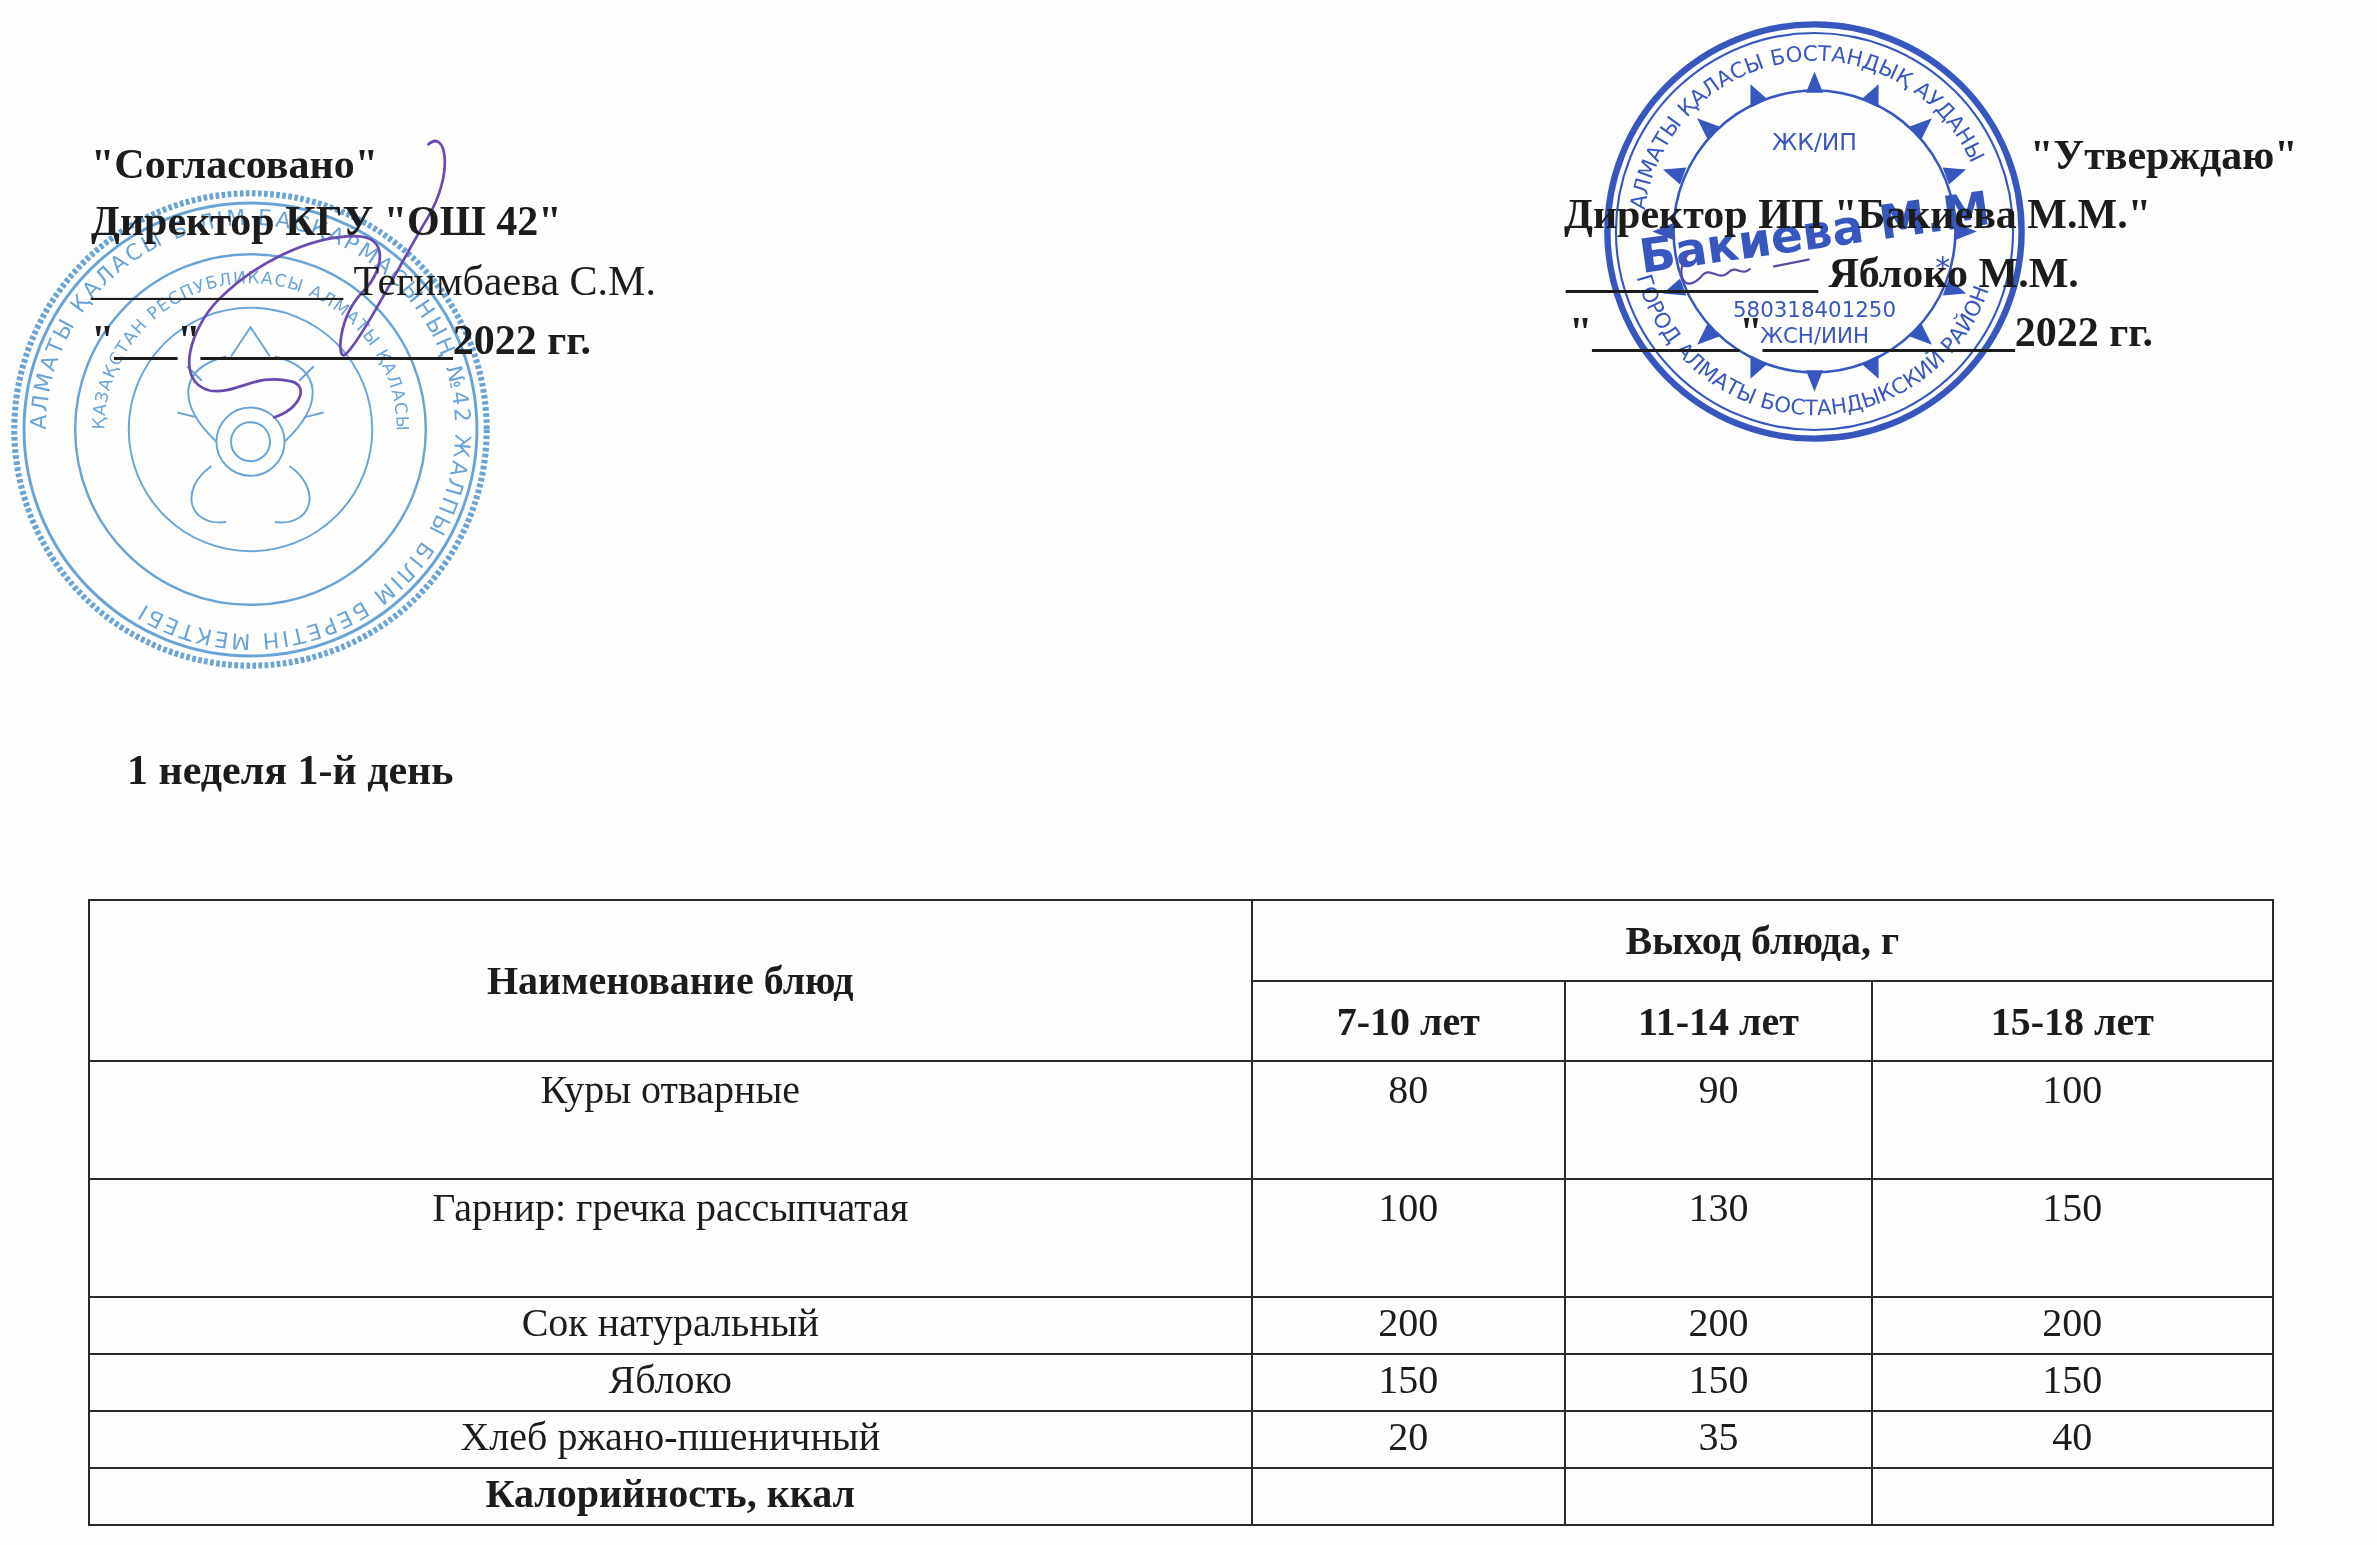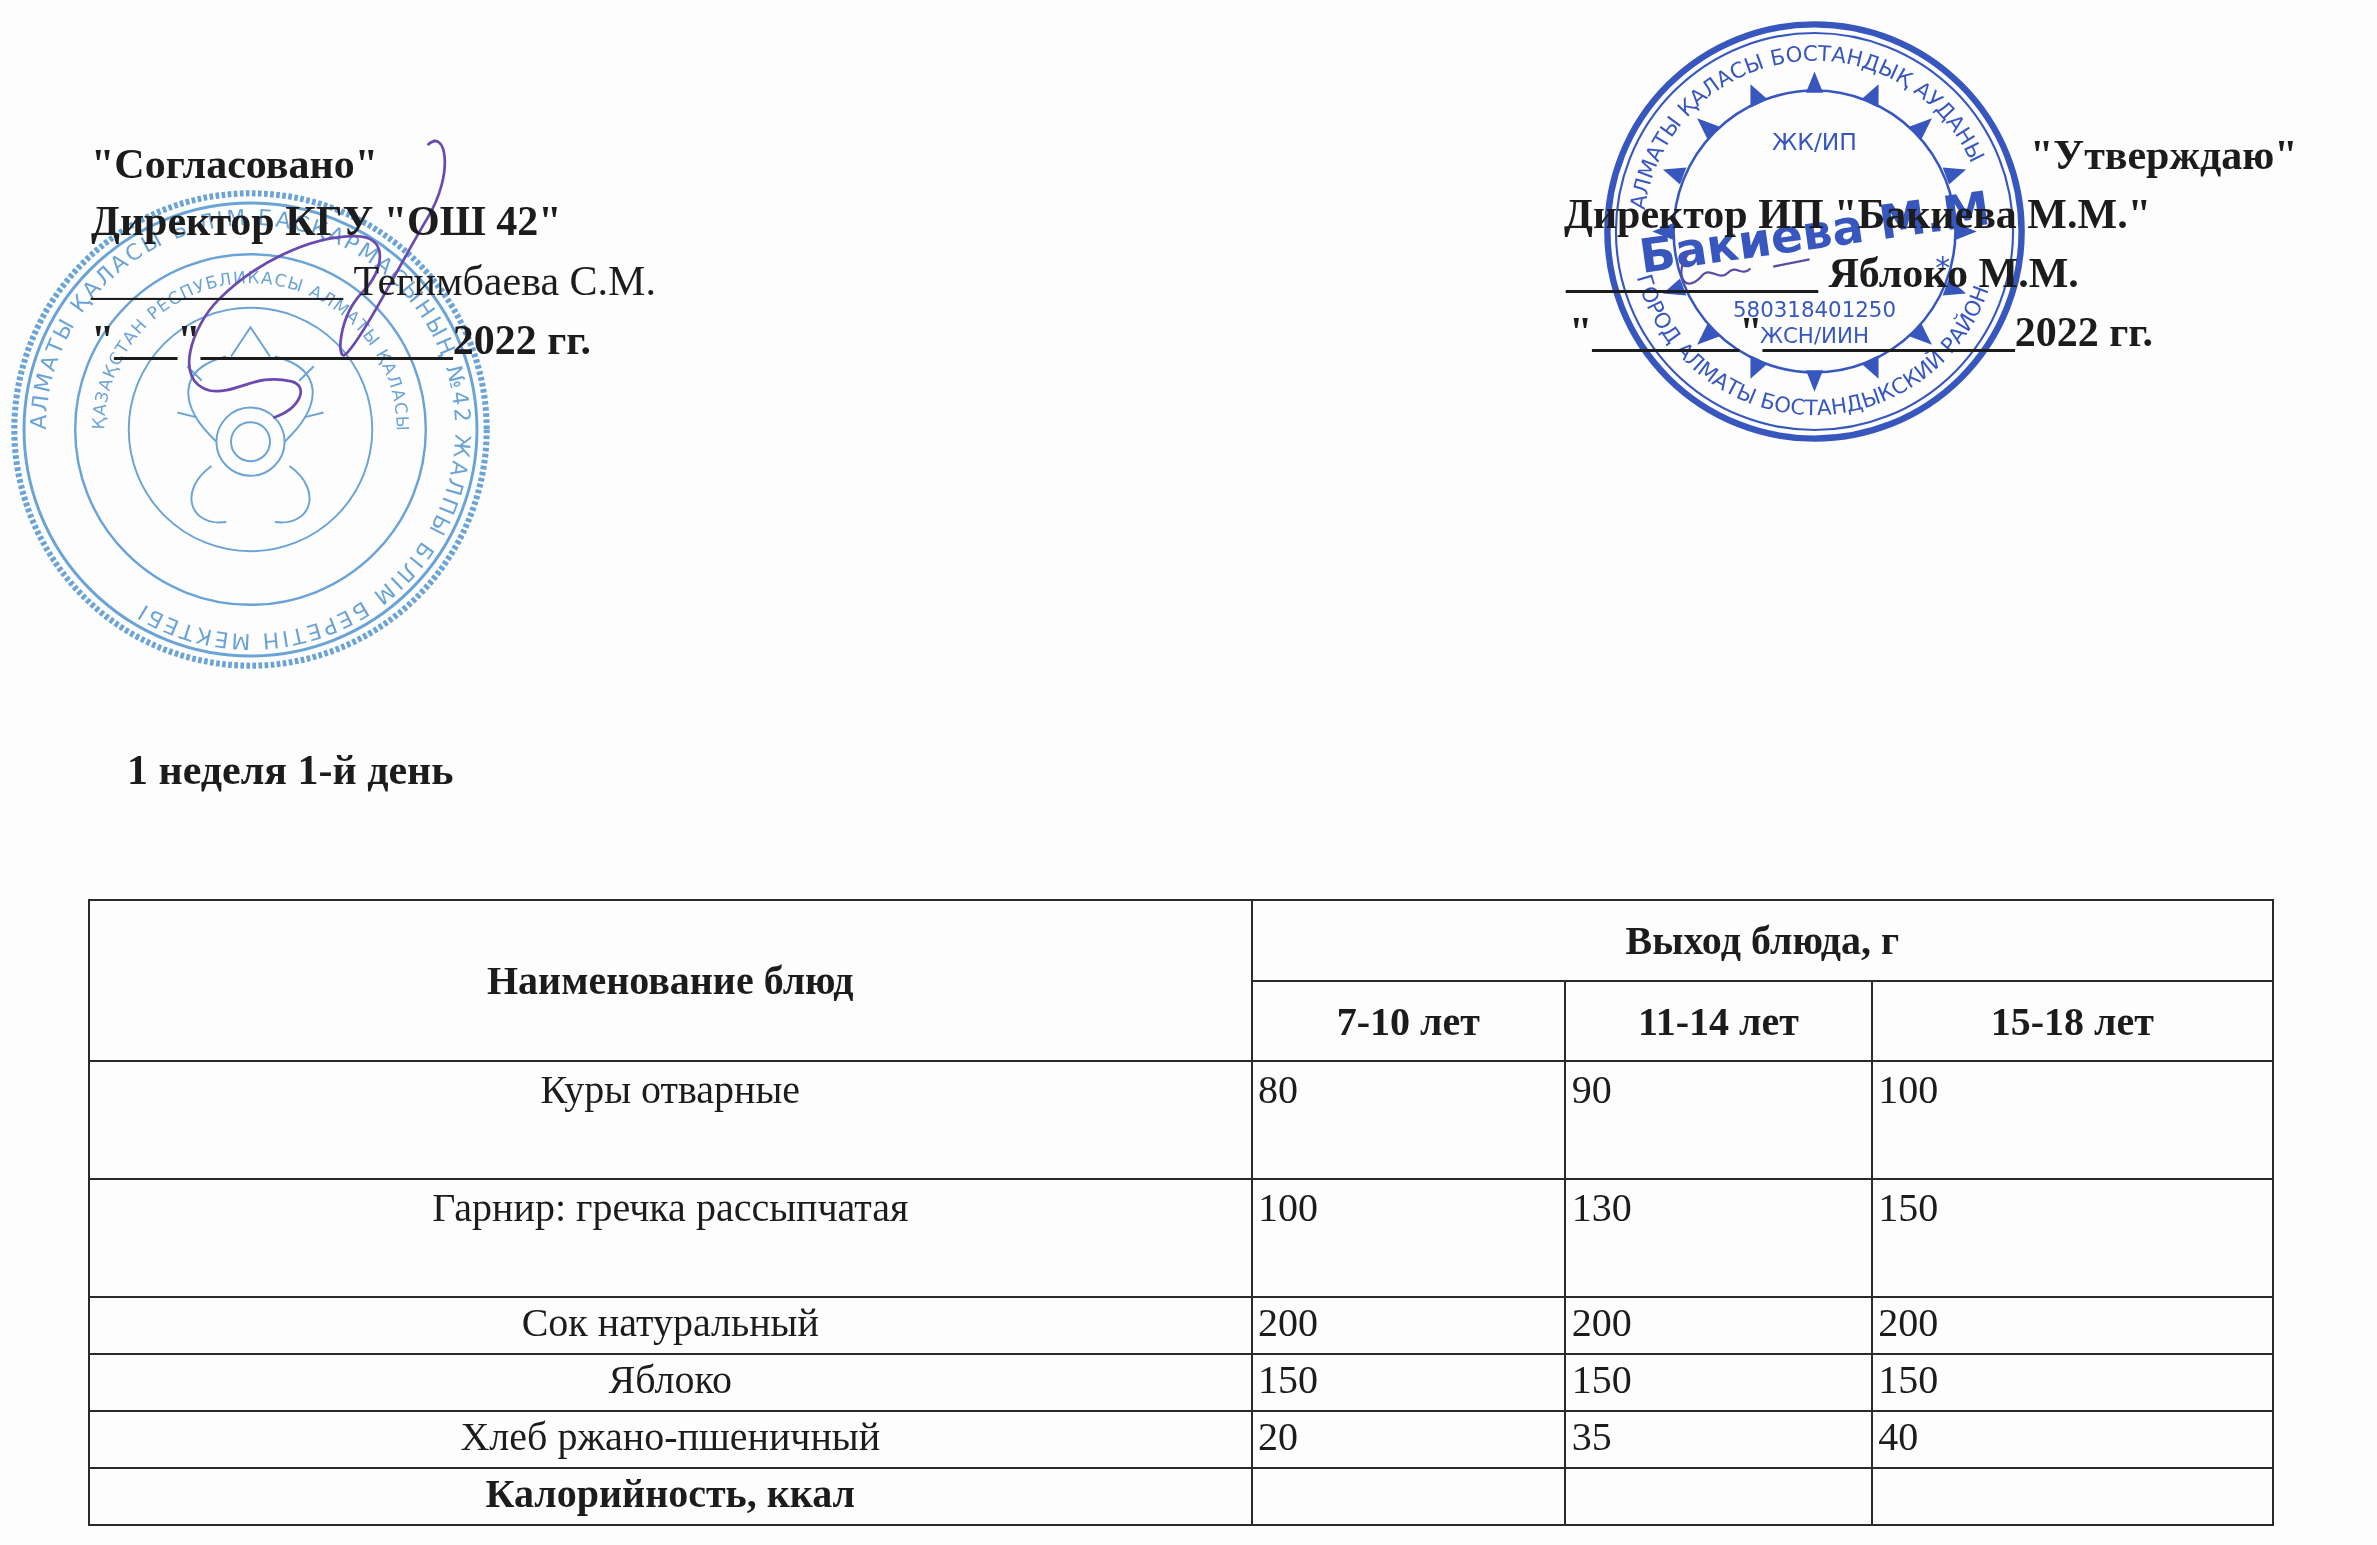--- a/index.html
+++ b/index.html
@@ -31,21 +31,21 @@
   table.menu td, table.menu th {
     border:2.7px solid #2a2a2a; padding:0 5.5px; vertical-align:top;
   }
   table.menu th { font-weight:bold; vertical-align:middle; text-align:center; }
   .col-name { width:1153px; }
   .col-a { width:311px; }
   .col-b { width:304px; }
   .col-c { width:398px; }
   .r-hdr1 th { height:79px; }
   .r-hdr2 th { height:78px; }
-  td.num { }
+  td.num { text-align:center; }
   td.name { text-align:center; }
   .tall td { height:116px; }
   .short td { height:55px; line-height:49px; }
   .tall td { line-height:55px; }
   tr.total td.name { font-weight:bold; }
 </style>
 </head>
 <body>
 
 <div class="stamp" style="left:7.3px; top:186px; width:487px; height:487px; opacity:0.75;">

